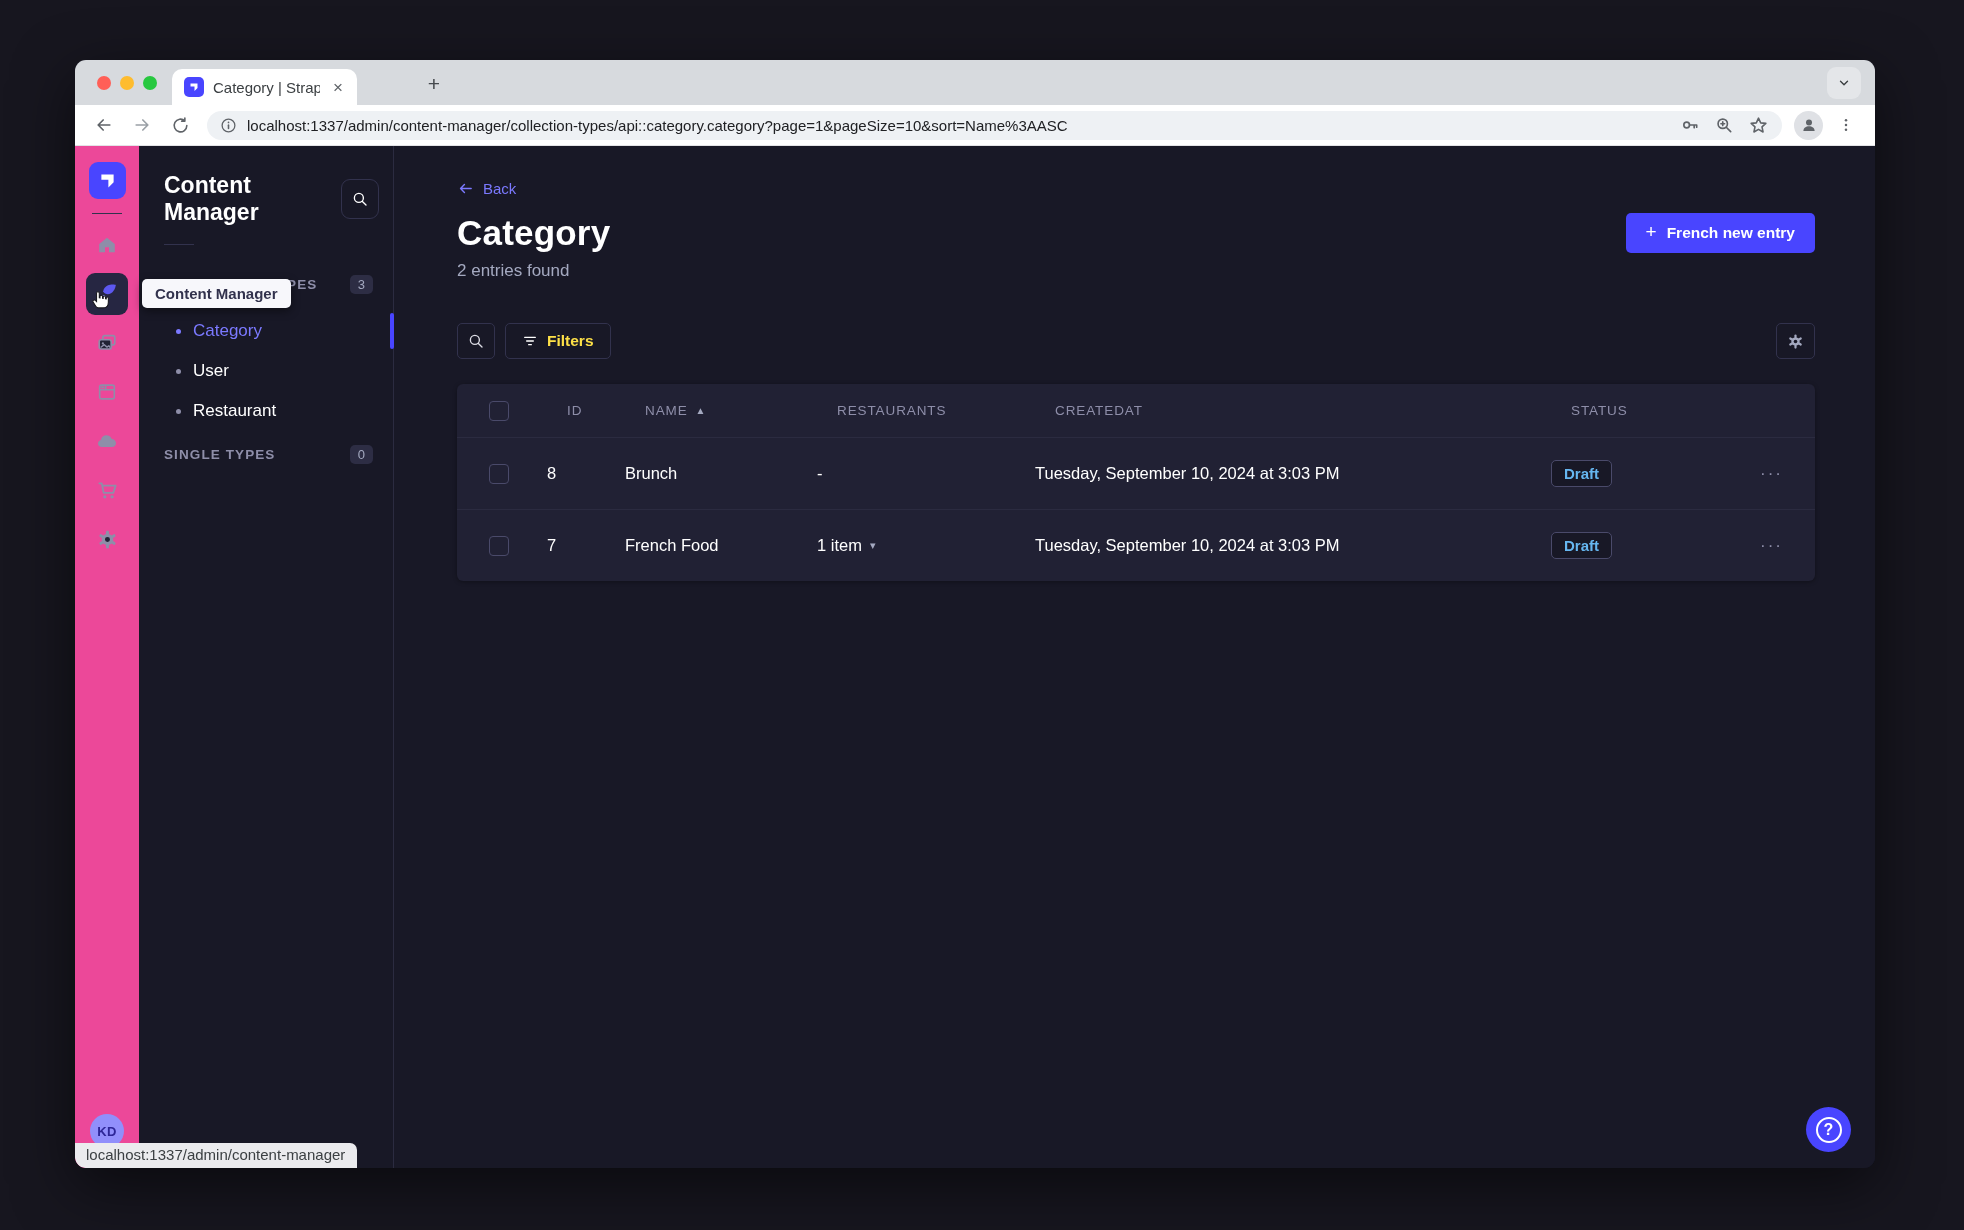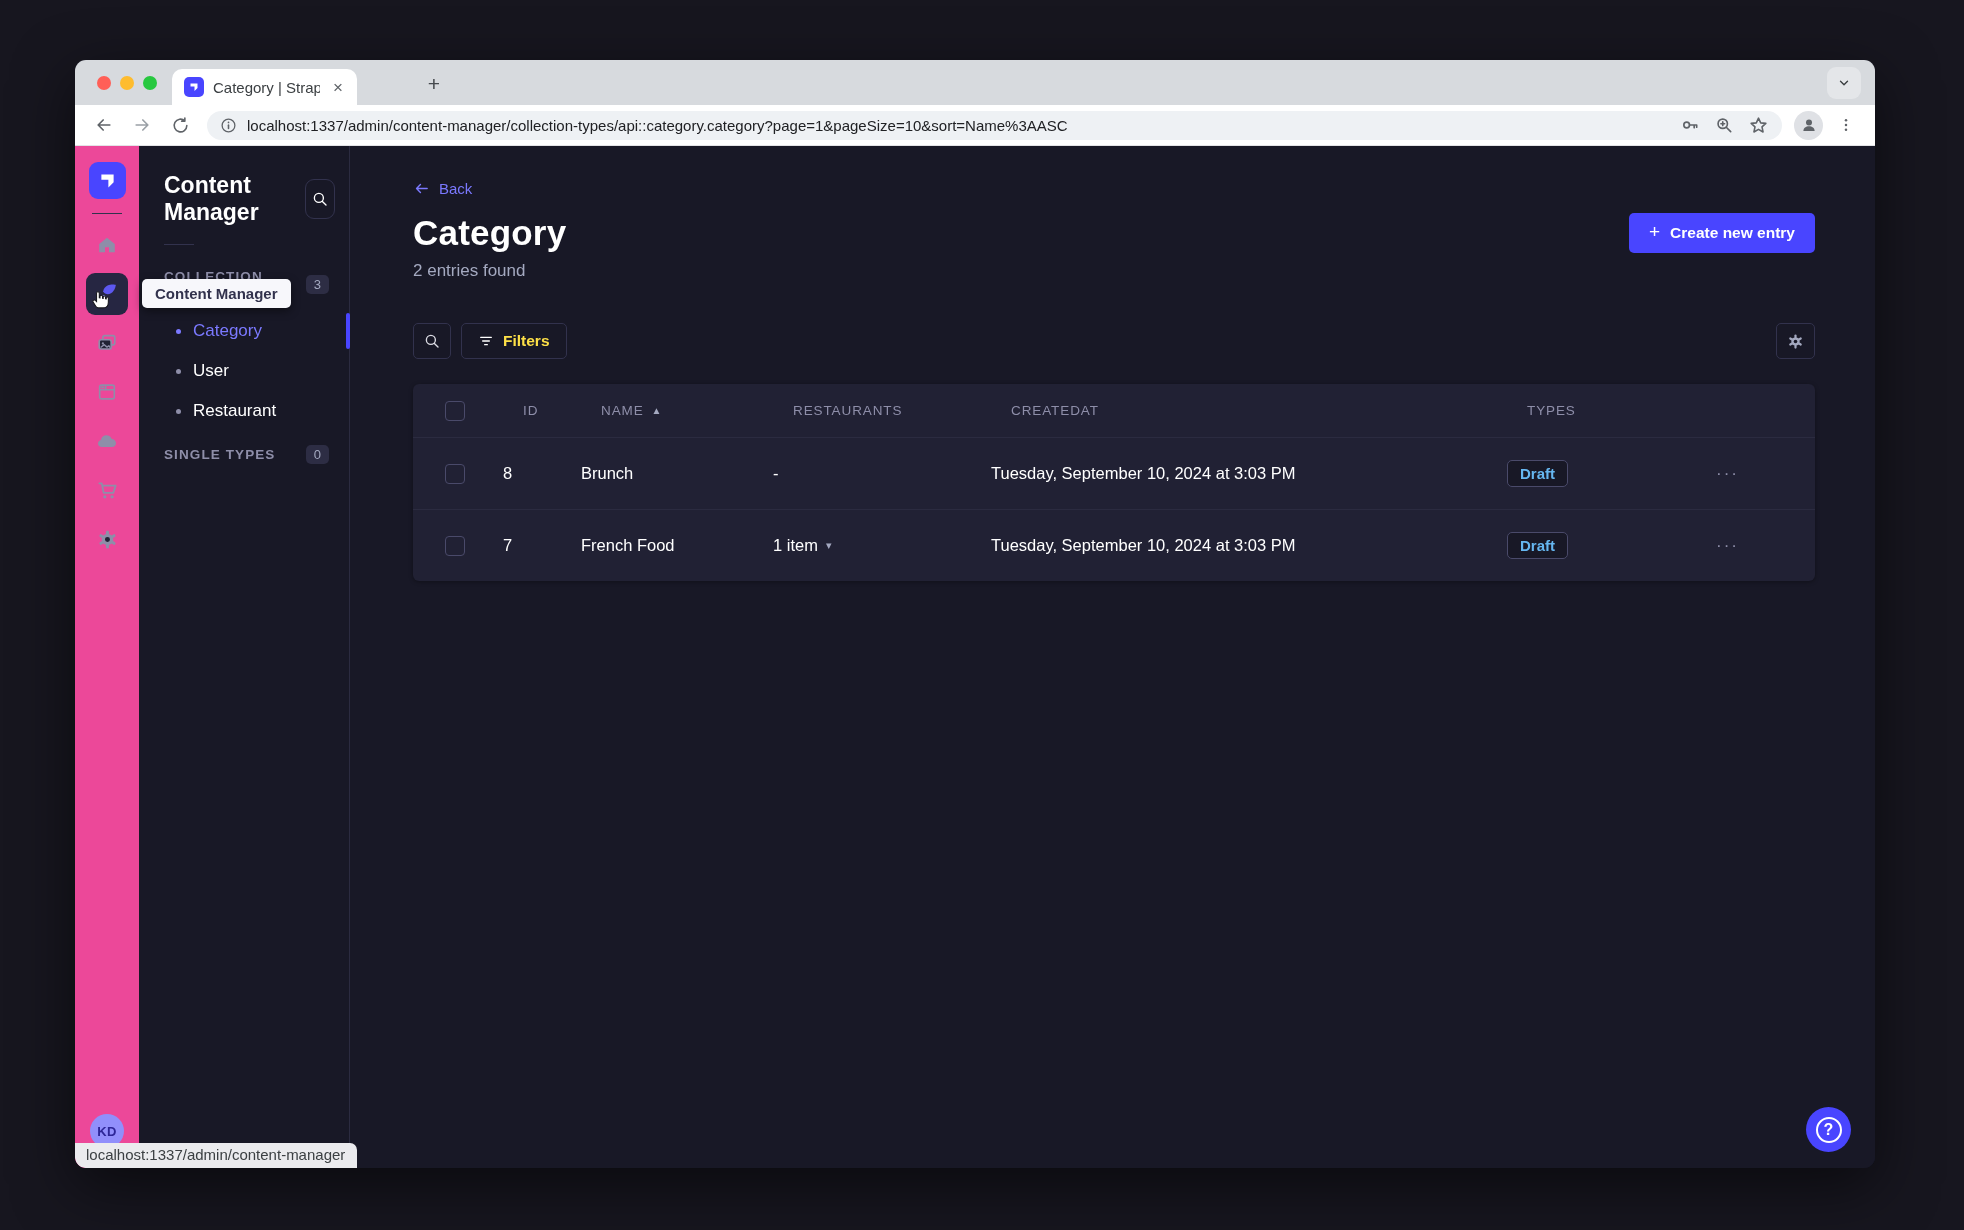--- a/index.html
+++ b/index.html
@@ -42,21 +42,21 @@
   .chrome-avatar { width:29px; height:29px; border-radius:50%; background:#dfe1e5; display:flex; align-items:center; justify-content:center; }
   
   .app { flex:1; display:flex; background:#181826; position:relative; min-height:0; }
   .iconnav { width:64px; background:#ec4899; display:flex; flex-direction:column; align-items:center; padding-top:16px; position:relative; flex:0 0 auto; }
   .logo { width:37px; height:37px; border-radius:9px; background:#4945ff; display:flex; align-items:center; justify-content:center; }
   .iconnav-divider { width:30px; border-top:1px solid #32324d; margin:14px 0 10px; }
   .nav-btn { width:42px; height:42px; border-radius:9px; display:flex; align-items:center; justify-content:center; margin-bottom:7px; }
   .nav-btn.active { background:#262642; }
   .kd-avatar { position:absolute; bottom:20px; width:34px; height:34px; border-radius:50%; background:#918ffb; color:#2d2697; font-size:13px; font-weight:bold; display:flex; align-items:center; justify-content:center; letter-spacing:.3px; }
   .cursor { position:absolute; left:15px; top:140px; z-index:40; pointer-events:none; }
-  .subnav { width:211px; border-right:1px solid #2b2b40; position:relative; padding-top:26px; flex:0 0 auto; }
+  .subnav { width:255px; border-right:1px solid #2b2b40; position:relative; padding-top:26px; flex:0 0 auto; }
   .subnav-head { display:flex; align-items:center; justify-content:space-between; padding:0 14px 0 25px; margin-bottom:18px; }
   .subnav-title { font-size:23px; font-weight:bold; color:#ffffff; }
   .sq-btn { width:40px; height:40px; border:1px solid #32324d; border-radius:9px; display:flex; align-items:center; justify-content:center; background:transparent; }
   .subnav-divider { border-top:1px solid #32324d; width:30px; margin:0 0 26px 25px; }
   .section-row { display:flex; align-items:center; justify-content:space-between; padding:0 20px 0 25px; height:26px; }
   .section-label { font-size:13.5px; font-weight:bold; letter-spacing:1.1px; color:#8e8ea9; }
   .count-badge { background:#2d2d44; color:#a4a9c0; font-size:13px; border-radius:5px; padding:2px 8px; }
   .subnav-items { margin:14px 0 10px; }
   .subnav-item { position:relative; height:40px; display:flex; align-items:center; gap:12px; padding-left:37px; font-size:17px; color:#ffffff; }
   .subnav-item .bullet { width:5px; height:5px; border-radius:50%; background:#8e8ea9; }
@@ -297,21 +297,21 @@
         <svg width="17" height="17" viewBox="0 0 24 24">
             <path d="M20 12 H5 M10.5 6.5 L5 12 L10.5 17.5" fill="none" stroke="#7b79ff" stroke-width="2" stroke-linecap="round" stroke-linejoin="round"></path>
           </svg>
         <span>Back</span>
       </span>
 
       <div class="title-row">
         <span class="page-title">Category</span>
         <button class="create-btn">
           <span class="plus">+</span>
-          <span>Create new entry</span>
+          <span>French new entry</span>
         </button>
       </div>
       <div class="entries">2 entries found</div>
 
       <div class="filters-row">
         <button class="tool-btn">
           <svg width="18" height="18" viewBox="0 0 24 24">
               <circle cx="10.5" cy="10.5" r="6" fill="none" stroke="#dcdce4" stroke-width="1.8"></circle>
               <path d="M15.2 15.2 L20 20" stroke="#dcdce4" stroke-width="1.8" stroke-linecap="round"></path>
             </svg>
@@ -340,21 +340,21 @@
           <span class="cell cb-cell">
               <span class="checkbox"></span>
             </span>
           <span class="th">ID</span>
           <span class="th">
             <span>NAME</span>
             <span class="sort-caret">▲</span>
           </span>
           <span class="th">RESTAURANTS</span>
           <span class="th">CREATEDAT</span>
-          <span class="th">TYPES</span>
+          <span class="th">STATUS</span>
           <span class="th"></span>
         </div>
 
         <div class="tgrid trow">
           <span class="cell cb-cell">
               <span class="checkbox"></span>
             </span>
           <span class="cell">8</span>
           <span class="cell">Brunch</span>
           <span class="cell">-</span>

